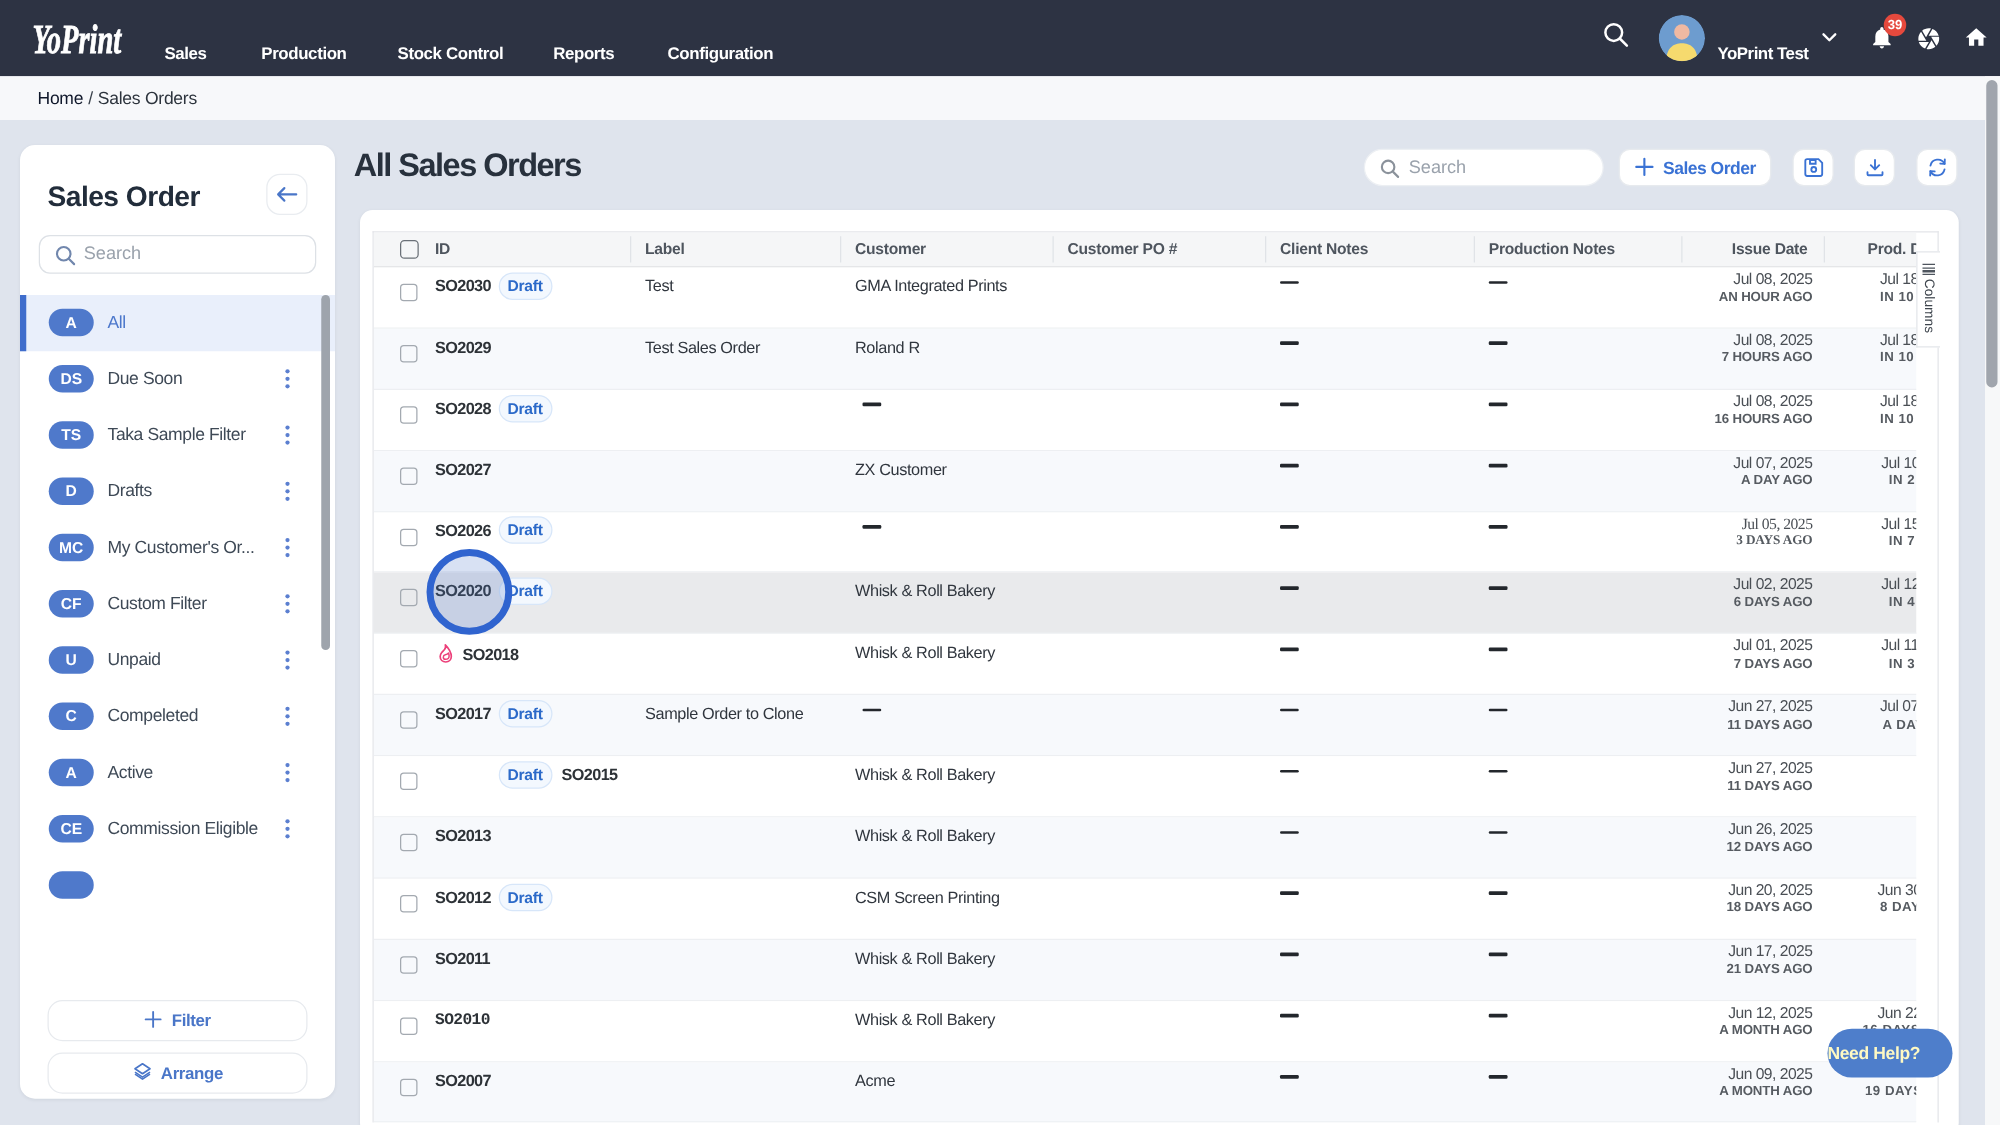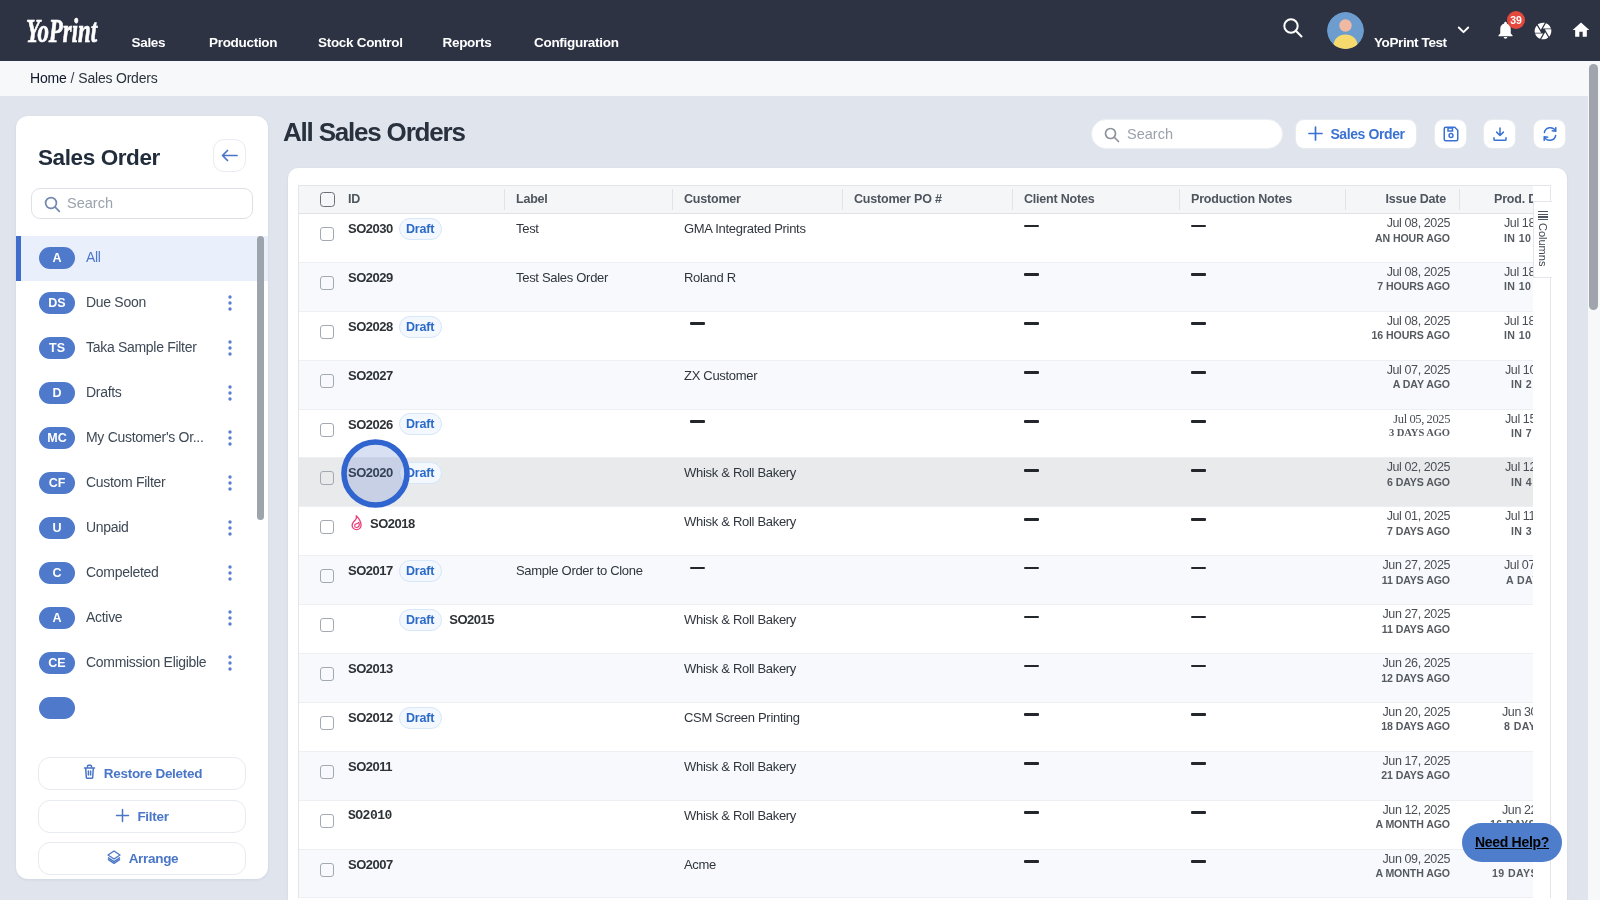--- a/index.html
+++ b/index.html
@@ -67,21 +67,21 @@
 .cb { box-sizing:border-box; width:14px; height:14px; border:1.4px solid #a3a9b0; border-radius:3px; background:transparent; margin:0 0 0 21px; }
 .cbh { box-sizing:border-box; width:15px; height:15px; border:1.8px solid #6a7077; border-radius:3.5px; margin:6px 0 0 21px; }
 
 
 #coltab { position:absolute; left:1234px; top:15px; width:19px; height:77px; background:#fff; border:1px solid #e3e6ea; border-right:none; }
 #coltab .bars { margin:9px auto 3px; width:10px; }
 #coltab .bars div { height:1.4px; background:#4e555e; margin-bottom:1.2px; }
 #coltab .txt { writing-mode:vertical-rl; font-size:11px; color:#3e454d; margin-left:3px; letter-spacing:0px; }
 
 
-#needhelp { position:absolute; left:1462px; top:823px; width:100px; height:39px; border-radius:20px; background:#4e7ecb; color:#000000; font-size:14px; font-weight:700; text-align:center; line-height:39px; letter-spacing:-0.3px;text-decoration:underline; }
+#needhelp { position:absolute; left:1462px; top:823px; width:100px; height:39px; border-radius:20px; background:#4e7ecb; color:#fef9c3; font-size:14px; font-weight:700; line-height:39px; letter-spacing:-0.3px; }
 #circle { position:absolute; left:340px; top:438px; width:71px; height:71px; pointer-events:none; }
 #pgtrack { position:absolute; left:1588px; top:61px; width:12px; height:839px; background:#f7f8f9; }
 #pgthumb { position:absolute; left:1589px; top:64px; width:9px; height:246px; background:#a0a5ad; border-radius:5px; }
 </style>
 </head>
 <body>
 
 <div id="topbar">
   <svg id="logo" viewBox="0 0 74 44">
       <text x="1" y="33" font-family="Liberation Serif" font-style="italic" font-weight="bold" font-size="33" fill="#fff" stroke="#fff" stroke-width="0.7" textLength="71" lengthAdjust="spacingAndGlyphs">YoPrint</text>
@@ -229,23 +229,20 @@
             <circle cx="10" cy="10" r="1.7" fill="#5b7fd0"></circle>
             <circle cx="10" cy="16" r="1.7" fill="#5b7fd0"></circle>
           </svg></div>
       </div>
       <div class="sbrow">
         <div class="badge"></div>
         <div class="lbl"></div>
       </div>
     </div>
   <div id="sb-scroll"></div>
-  <div class="sb-btn" id="btn-restore" style="top:641px;"><svg width="15" height="16" viewBox="0 0 15 16">
-        <path d="M2.5 4 H12.5 M5.5 4 V2.2 C5.5 1.7 5.9 1.3 6.4 1.3 H8.6 C9.1 1.3 9.5 1.7 9.5 2.2 V4 M3.7 4 L4.3 13.4 C4.33 13.9 4.75 14.3 5.25 14.3 H9.75 C10.25 14.3 10.67 13.9 10.7 13.4 L11.3 4 M6.4 7 V11 M8.6 7 V11" stroke="#4a76c8" stroke-width="1.5" fill="none" stroke-linecap="round"></path>
-      </svg>Restore Deleted</div>
   <div class="sb-btn" id="btn-filter" style="top:684px;"><svg width="15" height="15" viewBox="0 0 15 15">
         <path d="M7.5 1.5 V13.5 M1.5 7.5 H13.5" stroke="#4a76c8" stroke-width="1.5" stroke-linecap="round"></path>
       </svg>Filter</div>
   <div class="sb-btn" id="btn-arrange" style="top:726px;"><svg width="16" height="16" viewBox="0 0 24 24">
         <path d="M12 3 L3 9 L12 15 L21 9 Z" fill="none" stroke="#4a76c8" stroke-width="2" stroke-linejoin="round"></path>
         <path d="M3 13 L12 19 L21 13" fill="none" stroke="#4a76c8" stroke-width="2" stroke-linejoin="round"></path>
         <path d="M3 17 L12 23 L21 17" fill="none" stroke="#4a76c8" stroke-width="2" stroke-linejoin="round" transform="translate(0,-1.5)"></path>
       </svg>Arrange</div>
 </div>
 

